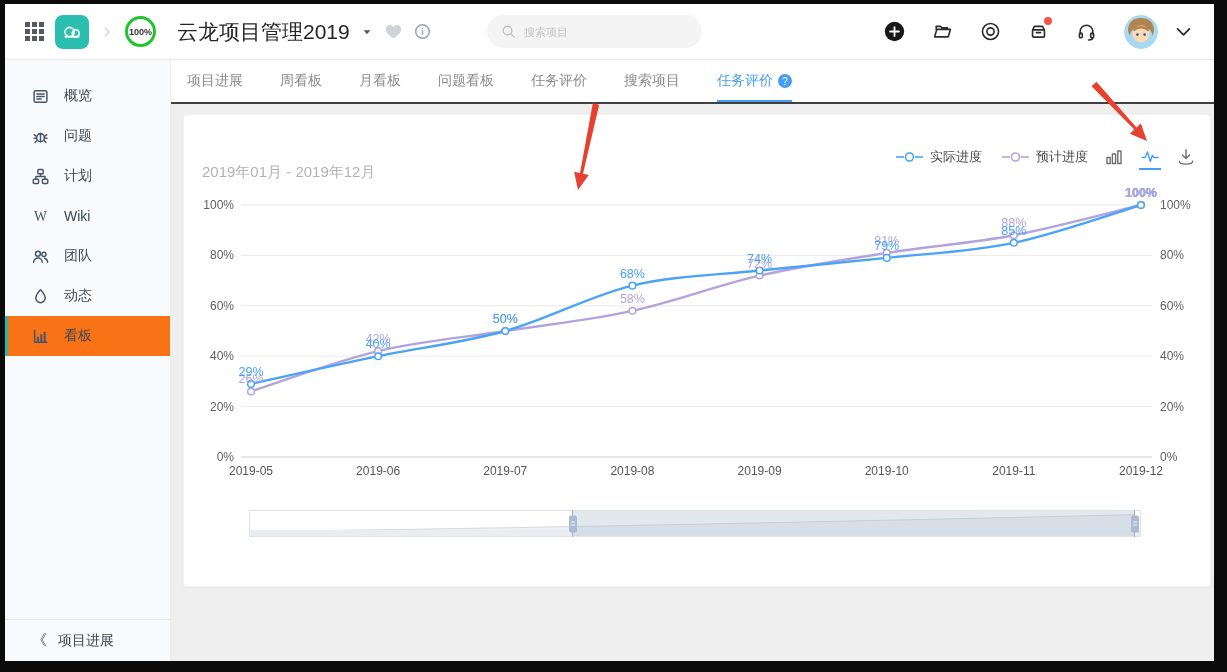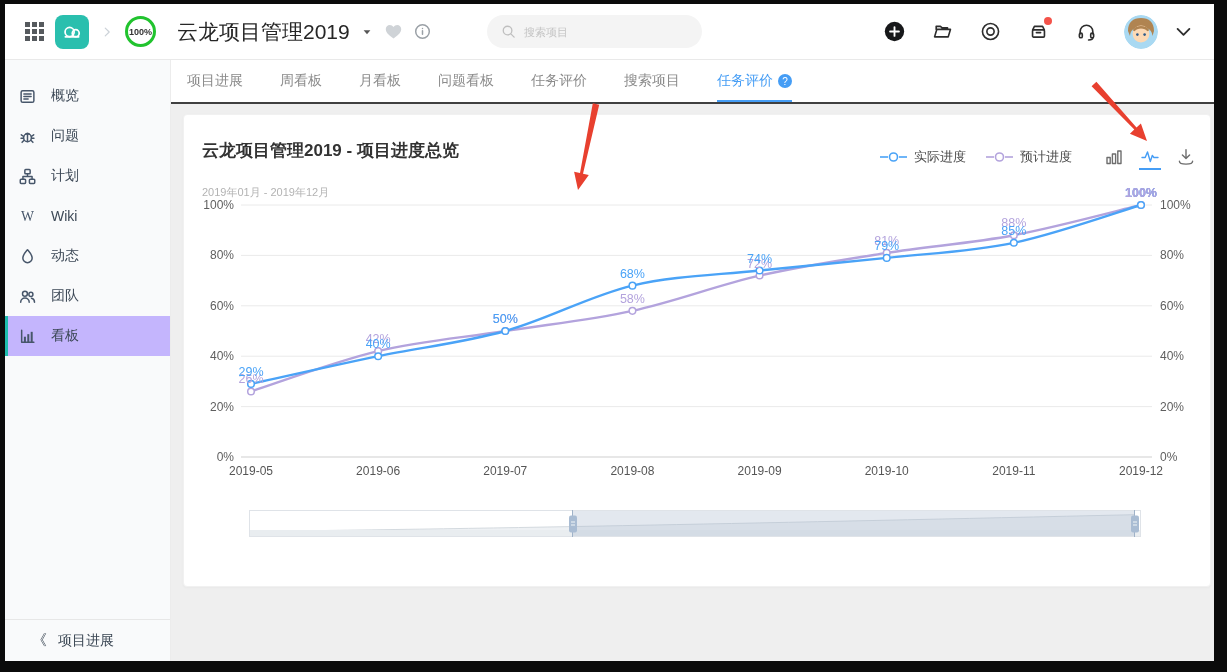--- a/index.html
+++ b/index.html
@@ -32,44 +32,44 @@
   .tb-right { margin-left:auto; display:flex; align-items:center; gap:27px; }
   .tb-right .icon { width:21px; height:21px; color:#2d2d2d; cursor:pointer; }
   .inbox-wrap { position:relative; }
   .inbox-dot { position:absolute; right:-3px; top:-4px; width:8px; height:8px; border-radius:50%; background:#f4534a; }
   .avatar { width:34px; height:34px; border-radius:50%; overflow:hidden; cursor:pointer; }
   .user-chev { width:14px; height:14px; color:#666; margin-left:-12px; }
 
   
   .sidebar { position:absolute; top:56px; left:0; bottom:0; width:166px; background:#f9fafb; border-right:1px solid #ececec; z-index:2; }
   .side-nav { padding-top:16px; }
-  .side-item { height:40px; display:flex; align-items:center; padding-left:14px; gap:15px;
+  .side-item { height:40px; display:flex; align-items:center; padding-left:27px; gap:15px;
                font-size:14px; color:#3c4856; cursor:pointer; position:relative; }
   .side-item .ic { width:17px; height:17px; color:#47566a; flex:none; }
-  .side-item.active { background:#c4b5fd; }
+  .side-item.active { background:#f97316; }
   .side-item.active::before { content:''; position:absolute; left:0; top:0; bottom:0; width:3px; background:#1fbdae; }
   .collapse-bar { position:absolute; bottom:0; left:0; right:0; height:42px; border-top:1px solid #e7e7e7;
                   display:flex; align-items:center; padding-left:27px; gap:11px; color:#3b4754; font-size:14px; cursor:pointer; background:#f9fafb; }
   .collapse-glyph { font-size:15px; color:#3b4754; }
 
   
   .content { position:absolute; left:166px; top:56px; right:0; bottom:0; background:#efefef; overflow:hidden; }
   .tabbar { height:44px; background:#fff; border-bottom:2px solid #404040; display:flex; align-items:stretch; padding-left:16px; }
   .tab { display:flex; align-items:center; margin-right:37px; font-size:14px; color:#8b8b8b; position:relative; cursor:pointer; }
   .tab.active { color:#459df5; }
   .tab.active::after { content:''; position:absolute; left:0; right:0; bottom:0; height:2px; background:#459df5; }
   .tab-badge { width:14px; height:14px; border-radius:50%; background:#459df5; color:#fff; font-size:10px;
                display:flex; align-items:center; justify-content:center; margin-left:5px; }
 
   .card { position:relative; margin:10px 0 0 12px; width:1028px; height:473px; background:#fff;
           border:1px solid #f1f1f1; border-radius:4px; box-shadow:0 1px 3px rgba(0,0,0,.03); }
   .chart-title { position:absolute; left:18px; top:24px; font-size:17px; font-weight:bold; color:#333; }
-  .chart-sub { position:absolute; left:18px; top:70px; font-size:11px; color:#b3b3b3; }
-
-  .legend-row { position:absolute; right:14px; top:32px; display:flex; align-items:center; gap:24px; }
+  .chart-sub { position:absolute; left:18px; top:48px; font-size:15px; color:#b3b3b3; }
+
+  .legend-row { position:absolute; right:14px; top:32px; display:flex; align-items:center; gap:8px; }
   .legend-item { display:flex; align-items:center; gap:7px; font-size:13px; color:#4a4a4a; cursor:pointer; }
   .chart-toolbar { display:flex; align-items:center; gap:16px; margin-left:8px; }
   .ticon { width:20px; height:20px; color:#6e6e6e; cursor:pointer; position:relative; }
   .ticon.active { color:#459df5; }
   .ticon.active::after { content:''; position:absolute; left:-1px; right:-1px; bottom:-3px; height:2px; background:#459df5; }
 
   .chart-svg { position:absolute; left:0; top:0; width:1028px; height:380px; }
 
   
   .dz { position:absolute; left:65px; top:395px; width:892px; height:27px; background:#fff; border:1px solid #dfe3e8; }
@@ -218,32 +218,32 @@
             <span>计划</span>
           </div>
           <div class="side-item">
             <span class="ic"><svg viewBox="0 0 16 16">
                 <text x="8" y="12.6" text-anchor="middle" font-size="13" font-family="'Liberation Serif',serif" fill="currentColor">W</text>
               </svg></span>
             <span>Wiki</span>
           </div>
           <div class="side-item">
             <span class="ic"><svg viewBox="0 0 16 16" fill="none" stroke="currentColor" stroke-width="1.4" stroke-linecap="round" stroke-linejoin="round">
-                <path d="M8 1.6C10.4 4.4 12.4 6.5 12.4 9.4a4.4 4.4 0 1 1-8.8 0C3.6 6.5 5.6 4.4 8 1.6z"></path>
-              </svg></span>
-            <span>动态</span>
-          </div>
-          <div class="side-item">
-            <span class="ic"><svg viewBox="0 0 16 16" fill="none" stroke="currentColor" stroke-width="1.4" stroke-linecap="round" stroke-linejoin="round">
                 <circle cx="5.6" cy="5.4" r="2.3"></circle>
                 <path d="M1.6 13.4c0-2.3 1.8-4 4-4s4 1.7 4 4"></path>
                 <circle cx="11.2" cy="6" r="1.9"></circle>
                 <path d="M11.7 9.6c1.8.3 2.9 1.8 2.9 3.8"></path>
               </svg></span>
             <span>团队</span>
+          </div>
+          <div class="side-item">
+            <span class="ic"><svg viewBox="0 0 16 16" fill="none" stroke="currentColor" stroke-width="1.4" stroke-linecap="round" stroke-linejoin="round">
+                <path d="M8 1.6C10.4 4.4 12.4 6.5 12.4 9.4a4.4 4.4 0 1 1-8.8 0C3.6 6.5 5.6 4.4 8 1.6z"></path>
+              </svg></span>
+            <span>动态</span>
           </div>
           <div class="side-item active">
             <span class="ic"><svg viewBox="0 0 16 16" fill="none" stroke="currentColor" stroke-width="1.4" stroke-linecap="round" stroke-linejoin="round">
                 <path d="M2.5 2v11.5H14"></path>
                 <rect x="4.6" y="8.2" width="1.9" height="5.3" fill="currentColor" stroke="none"></rect>
                 <rect x="7.8" y="5.8" width="1.9" height="7.7" fill="currentColor" stroke="none"></rect>
                 <rect x="11" y="3.6" width="1.9" height="9.9" fill="currentColor" stroke="none"></rect>
               </svg></span>
             <span>看板</span>
           </div>
@@ -274,21 +274,20 @@
           <div class="tab">
             <span>搜索项目</span>
           </div>
           <div class="tab active">
             <span>任务评价</span>
             <span class="tab-badge">?</span>
           </div>
         </div>
 
     <section class="card">
-      <div class="chart-title">云龙项目管理2019 - 项目进度总览</div>
       <div class="chart-sub">2019年01月 - 2019年12月</div>
 
       <div class="legend-row">
         <div id="legend" style="display:flex;gap:20px;">
               <div class="legend-item">
                 <svg width="27" height="10">
       <line x1="0" y1="5" x2="8" y2="5" stroke="#4aa3f7" stroke-width="1.6"></line>
       <circle cx="13.5" cy="5" r="4" fill="#fff" stroke="#4aa3f7" stroke-width="1.6"></circle>
       <line x1="19" y1="5" x2="27" y2="5" stroke="#4aa3f7" stroke-width="1.6"></line>
                 </svg>

